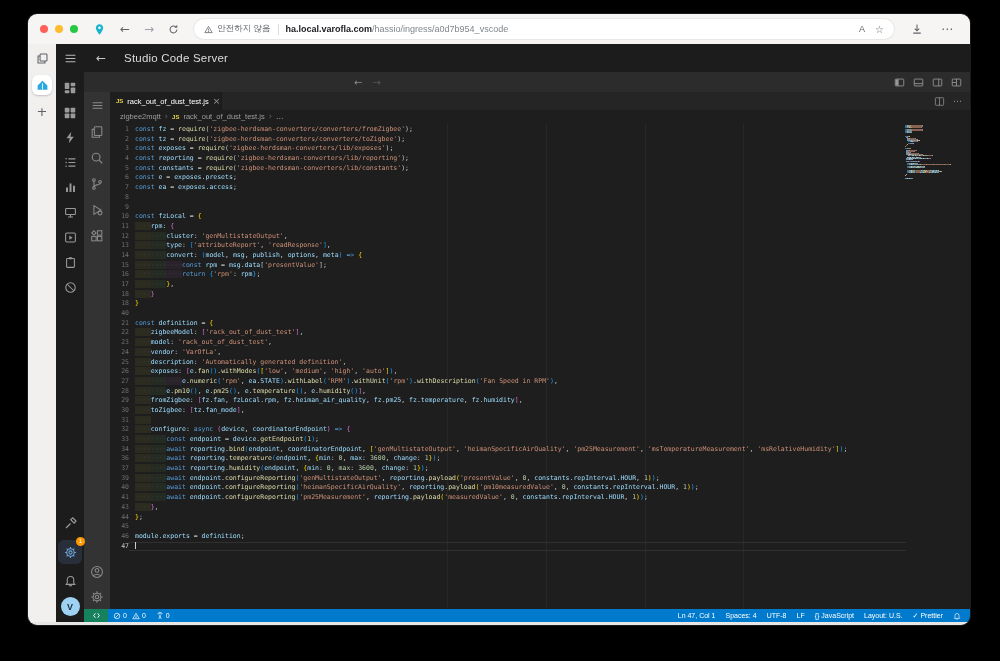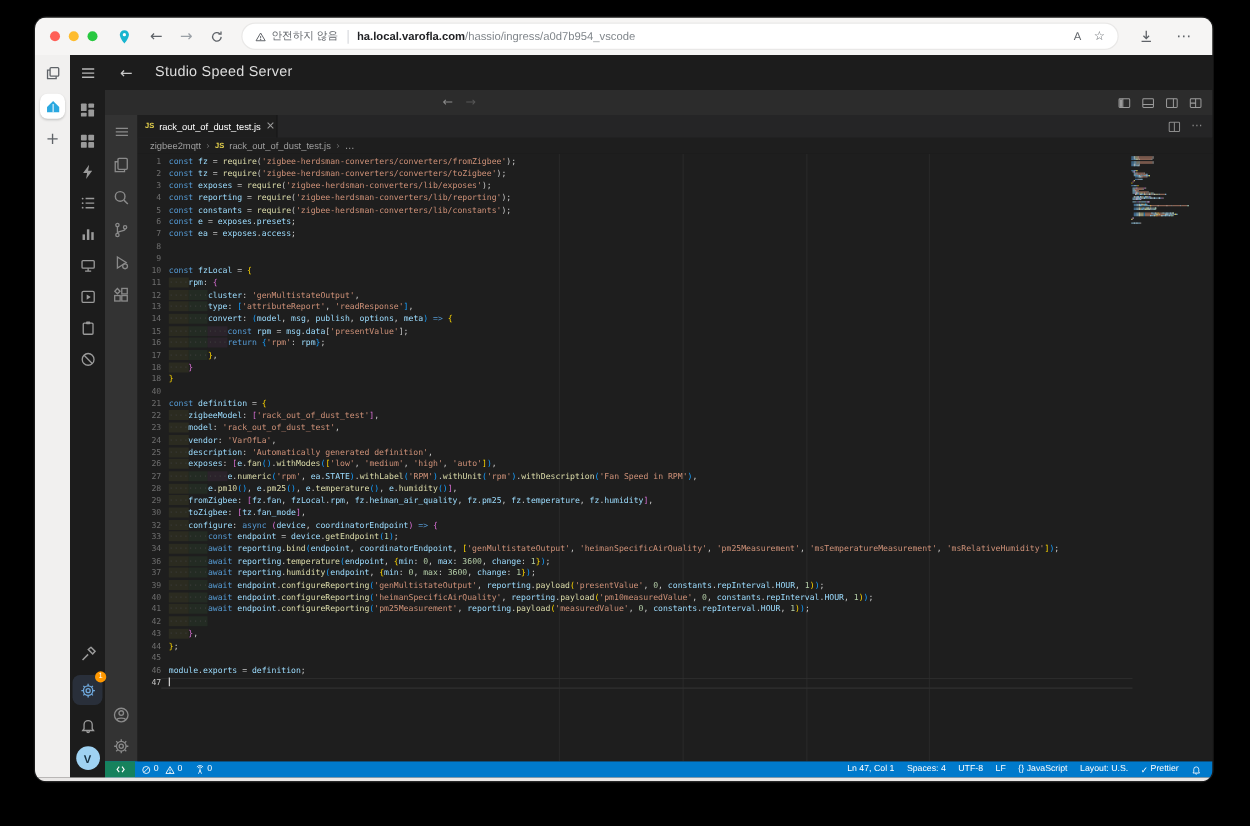--- a/index.html
+++ b/index.html
@@ -177,21 +177,21 @@
       </div>
 
       <div class="page">
         <div class="ha-header">
           <span class="menu">
             <svg width="13" height="13" viewBox="0 0 16 16" fill="none" stroke="#b8b8b8" stroke-width="1.4">
                 <path d="M2 4h12M2 8h12M2 12h12"></path>
               </svg>
           </span>
           <span class="ha-back uni">←</span>
-          <span class="ha-title">Studio Speed Server</span>
+          <span class="ha-title">Studio Code Server</span>
         </div>
 
         <div class="ha-body">
 
           <div class="ha-sidebar">
             <span class="ha-ic">
               <svg width="14" height="14" viewBox="0 0 16 16" fill="#9a9a9a">
                   <rect x="2" y="2" width="5.2" height="7" rx=".8"></rect>
                   <rect x="8.8" y="2" width="5.2" height="4" rx=".8"></rect>
                   <rect x="8.8" y="7.5" width="5.2" height="6.5" rx=".8"></rect>
@@ -423,29 +423,29 @@
                       <div class="cl"><span class="ln">21</span><span class="lc"><span style="color: rgb(86, 156, 214);">const </span><span style="color: rgb(156, 220, 254);">definition </span><span style="color: rgb(197, 197, 197);">= </span><span style="color: rgb(255, 215, 0);">{</span></span></div>
                       <div class="cl"><span class="ln">22</span><span class="lc"><span class="ws" style="background: rgba(255, 255, 64, 0.06);">····</span><span style="color: rgb(156, 220, 254);">zigbeeModel</span><span style="color: rgb(197, 197, 197);">: </span><span style="color: rgb(218, 112, 214);">[</span><span style="color: rgb(206, 145, 120);">'rack_out_of_dust_test'</span><span style="color: rgb(218, 112, 214);">]</span><span style="color: rgb(197, 197, 197);">,</span></span></div>
                       <div class="cl"><span class="ln">23</span><span class="lc"><span class="ws" style="background: rgba(255, 255, 64, 0.06);">····</span><span style="color: rgb(156, 220, 254);">model</span><span style="color: rgb(197, 197, 197);">: </span><span style="color: rgb(206, 145, 120);">'rack_out_of_dust_test'</span><span style="color: rgb(197, 197, 197);">,</span></span></div>
                       <div class="cl"><span class="ln">24</span><span class="lc"><span class="ws" style="background: rgba(255, 255, 64, 0.06);">····</span><span style="color: rgb(156, 220, 254);">vendor</span><span style="color: rgb(197, 197, 197);">: </span><span style="color: rgb(206, 145, 120);">'VarOfLa'</span><span style="color: rgb(197, 197, 197);">,</span></span></div>
                       <div class="cl"><span class="ln">25</span><span class="lc"><span class="ws" style="background: rgba(255, 255, 64, 0.06);">····</span><span style="color: rgb(156, 220, 254);">description</span><span style="color: rgb(197, 197, 197);">: </span><span style="color: rgb(206, 145, 120);">'Automatically generated definition'</span><span style="color: rgb(197, 197, 197);">,</span></span></div>
                       <div class="cl"><span class="ln">26</span><span class="lc"><span class="ws" style="background: rgba(255, 255, 64, 0.06);">····</span><span style="color: rgb(156, 220, 254);">exposes</span><span style="color: rgb(197, 197, 197);">: </span><span style="color: rgb(218, 112, 214);">[</span><span style="color: rgb(156, 220, 254);">e</span><span style="color: rgb(197, 197, 197);">.</span><span style="color: rgb(220, 220, 170);">fan</span><span style="color: rgb(23, 159, 255);">()</span><span style="color: rgb(197, 197, 197);">.</span><span style="color: rgb(220, 220, 170);">withModes</span><span style="color: rgb(23, 159, 255);">(</span><span style="color: rgb(255, 215, 0);">[</span><span style="color: rgb(206, 145, 120);">'low'</span><span style="color: rgb(197, 197, 197);">, </span><span style="color: rgb(206, 145, 120);">'medium'</span><span style="color: rgb(197, 197, 197);">, </span><span style="color: rgb(206, 145, 120);">'high'</span><span style="color: rgb(197, 197, 197);">, </span><span style="color: rgb(206, 145, 120);">'auto'</span><span style="color: rgb(255, 215, 0);">]</span><span style="color: rgb(23, 159, 255);">)</span><span style="color: rgb(197, 197, 197);">,</span></span></div>
                       <div class="cl"><span class="ln">27</span><span class="lc"><span class="ws" style="background: rgba(255, 255, 64, 0.06);">····</span><span class="ws" style="background: rgba(127, 255, 127, 0.06);">····</span><span class="ws" style="background: rgba(255, 127, 255, 0.06);">····</span><span style="color: rgb(156, 220, 254);">e</span><span style="color: rgb(197, 197, 197);">.</span><span style="color: rgb(220, 220, 170);">numeric</span><span style="color: rgb(23, 159, 255);">(</span><span style="color: rgb(206, 145, 120);">'rpm'</span><span style="color: rgb(197, 197, 197);">, </span><span style="color: rgb(156, 220, 254);">ea</span><span style="color: rgb(197, 197, 197);">.</span><span style="color: rgb(156, 220, 254);">STATE</span><span style="color: rgb(23, 159, 255);">)</span><span style="color: rgb(197, 197, 197);">.</span><span style="color: rgb(220, 220, 170);">withLabel</span><span style="color: rgb(23, 159, 255);">(</span><span style="color: rgb(206, 145, 120);">'RPM'</span><span style="color: rgb(23, 159, 255);">)</span><span style="color: rgb(197, 197, 197);">.</span><span style="color: rgb(220, 220, 170);">withUnit</span><span style="color: rgb(23, 159, 255);">(</span><span style="color: rgb(206, 145, 120);">'rpm'</span><span style="color: rgb(23, 159, 255);">)</span><span style="color: rgb(197, 197, 197);">.</span><span style="color: rgb(220, 220, 170);">withDescription</span><span style="color: rgb(23, 159, 255);">(</span><span style="color: rgb(206, 145, 120);">'Fan Speed in RPM'</span><span style="color: rgb(23, 159, 255);">)</span><span style="color: rgb(197, 197, 197);">,</span></span></div>
                       <div class="cl"><span class="ln">28</span><span class="lc"><span class="ws" style="background: rgba(255, 255, 64, 0.06);">····</span><span class="ws" style="background: rgba(127, 255, 127, 0.06);">····</span><span style="color: rgb(156, 220, 254);">e</span><span style="color: rgb(197, 197, 197);">.</span><span style="color: rgb(220, 220, 170);">pm10</span><span style="color: rgb(23, 159, 255);">()</span><span style="color: rgb(197, 197, 197);">, </span><span style="color: rgb(156, 220, 254);">e</span><span style="color: rgb(197, 197, 197);">.</span><span style="color: rgb(220, 220, 170);">pm25</span><span style="color: rgb(23, 159, 255);">()</span><span style="color: rgb(197, 197, 197);">, </span><span style="color: rgb(156, 220, 254);">e</span><span style="color: rgb(197, 197, 197);">.</span><span style="color: rgb(220, 220, 170);">temperature</span><span style="color: rgb(23, 159, 255);">()</span><span style="color: rgb(197, 197, 197);">, </span><span style="color: rgb(156, 220, 254);">e</span><span style="color: rgb(197, 197, 197);">.</span><span style="color: rgb(220, 220, 170);">humidity</span><span style="color: rgb(23, 159, 255);">()</span><span style="color: rgb(218, 112, 214);">]</span><span style="color: rgb(197, 197, 197);">,</span></span></div>
                       <div class="cl"><span class="ln">29</span><span class="lc"><span class="ws" style="background: rgba(255, 255, 64, 0.06);">····</span><span style="color: rgb(156, 220, 254);">fromZigbee</span><span style="color: rgb(197, 197, 197);">: </span><span style="color: rgb(218, 112, 214);">[</span><span style="color: rgb(156, 220, 254);">fz</span><span style="color: rgb(197, 197, 197);">.</span><span style="color: rgb(156, 220, 254);">fan</span><span style="color: rgb(197, 197, 197);">, </span><span style="color: rgb(156, 220, 254);">fzLocal</span><span style="color: rgb(197, 197, 197);">.</span><span style="color: rgb(156, 220, 254);">rpm</span><span style="color: rgb(197, 197, 197);">, </span><span style="color: rgb(156, 220, 254);">fz</span><span style="color: rgb(197, 197, 197);">.</span><span style="color: rgb(156, 220, 254);">heiman_air_quality</span><span style="color: rgb(197, 197, 197);">, </span><span style="color: rgb(156, 220, 254);">fz</span><span style="color: rgb(197, 197, 197);">.</span><span style="color: rgb(156, 220, 254);">pm25</span><span style="color: rgb(197, 197, 197);">, </span><span style="color: rgb(156, 220, 254);">fz</span><span style="color: rgb(197, 197, 197);">.</span><span style="color: rgb(156, 220, 254);">temperature</span><span style="color: rgb(197, 197, 197);">, </span><span style="color: rgb(156, 220, 254);">fz</span><span style="color: rgb(197, 197, 197);">.</span><span style="color: rgb(156, 220, 254);">humidity</span><span style="color: rgb(218, 112, 214);">]</span><span style="color: rgb(197, 197, 197);">,</span></span></div>
                       <div class="cl"><span class="ln">30</span><span class="lc"><span class="ws" style="background: rgba(255, 255, 64, 0.06);">····</span><span style="color: rgb(156, 220, 254);">toZigbee</span><span style="color: rgb(197, 197, 197);">: </span><span style="color: rgb(218, 112, 214);">[</span><span style="color: rgb(156, 220, 254);">tz</span><span style="color: rgb(197, 197, 197);">.</span><span style="color: rgb(156, 220, 254);">fan_mode</span><span style="color: rgb(218, 112, 214);">]</span><span style="color: rgb(197, 197, 197);">,</span></span></div>
+                      <div class="cl"><span class="ln">31</span><span class="lc"><span class="ws" style="background: rgba(255, 255, 64, 0.06);">····</span></span></div>
                       <div class="cl"><span class="ln">32</span><span class="lc"><span class="ws" style="background: rgba(255, 255, 64, 0.06);">····</span><span style="color: rgb(156, 220, 254);">configure</span><span style="color: rgb(197, 197, 197);">: </span><span style="color: rgb(86, 156, 214);">async </span><span style="color: rgb(218, 112, 214);">(</span><span style="color: rgb(156, 220, 254);">device</span><span style="color: rgb(197, 197, 197);">, </span><span style="color: rgb(156, 220, 254);">coordinatorEndpoint</span><span style="color: rgb(218, 112, 214);">)</span><span style="color: rgb(197, 197, 197);"> </span><span style="color: rgb(86, 156, 214);">=&gt;</span><span style="color: rgb(197, 197, 197);"> </span><span style="color: rgb(218, 112, 214);">{</span></span></div>
                       <div class="cl"><span class="ln">33</span><span class="lc"><span class="ws" style="background: rgba(255, 255, 64, 0.06);">····</span><span class="ws" style="background: rgba(127, 255, 127, 0.06);">····</span><span style="color: rgb(86, 156, 214);">const </span><span style="color: rgb(156, 220, 254);">endpoint </span><span style="color: rgb(197, 197, 197);">= </span><span style="color: rgb(156, 220, 254);">device</span><span style="color: rgb(197, 197, 197);">.</span><span style="color: rgb(220, 220, 170);">getEndpoint</span><span style="color: rgb(23, 159, 255);">(</span><span style="color: rgb(181, 206, 168);">1</span><span style="color: rgb(23, 159, 255);">)</span><span style="color: rgb(197, 197, 197);">;</span></span></div>
                       <div class="cl"><span class="ln">34</span><span class="lc"><span class="ws" style="background: rgba(255, 255, 64, 0.06);">····</span><span class="ws" style="background: rgba(127, 255, 127, 0.06);">····</span><span style="color: rgb(86, 156, 214);">await </span><span style="color: rgb(156, 220, 254);">reporting</span><span style="color: rgb(197, 197, 197);">.</span><span style="color: rgb(220, 220, 170);">bind</span><span style="color: rgb(23, 159, 255);">(</span><span style="color: rgb(156, 220, 254);">endpoint</span><span style="color: rgb(197, 197, 197);">, </span><span style="color: rgb(156, 220, 254);">coordinatorEndpoint</span><span style="color: rgb(197, 197, 197);">, </span><span style="color: rgb(255, 215, 0);">[</span><span style="color: rgb(206, 145, 120);">'genMultistateOutput'</span><span style="color: rgb(197, 197, 197);">, </span><span style="color: rgb(206, 145, 120);">'heimanSpecificAirQuality'</span><span style="color: rgb(197, 197, 197);">, </span><span style="color: rgb(206, 145, 120);">'pm25Measurement'</span><span style="color: rgb(197, 197, 197);">, </span><span style="color: rgb(206, 145, 120);">'msTemperatureMeasurement'</span><span style="color: rgb(197, 197, 197);">, </span><span style="color: rgb(206, 145, 120);">'msRelativeHumidity'</span><span style="color: rgb(255, 215, 0);">]</span><span style="color: rgb(23, 159, 255);">)</span><span style="color: rgb(197, 197, 197);">;</span></span></div>
                       <div class="cl"><span class="ln">36</span><span class="lc"><span class="ws" style="background: rgba(255, 255, 64, 0.06);">····</span><span class="ws" style="background: rgba(127, 255, 127, 0.06);">····</span><span style="color: rgb(86, 156, 214);">await </span><span style="color: rgb(156, 220, 254);">reporting</span><span style="color: rgb(197, 197, 197);">.</span><span style="color: rgb(220, 220, 170);">temperature</span><span style="color: rgb(23, 159, 255);">(</span><span style="color: rgb(156, 220, 254);">endpoint</span><span style="color: rgb(197, 197, 197);">, </span><span style="color: rgb(255, 215, 0);">{</span><span style="color: rgb(156, 220, 254);">min</span><span style="color: rgb(197, 197, 197);">: </span><span style="color: rgb(181, 206, 168);">0</span><span style="color: rgb(197, 197, 197);">, </span><span style="color: rgb(156, 220, 254);">max</span><span style="color: rgb(197, 197, 197);">: </span><span style="color: rgb(181, 206, 168);">3600</span><span style="color: rgb(197, 197, 197);">, </span><span style="color: rgb(156, 220, 254);">change</span><span style="color: rgb(197, 197, 197);">: </span><span style="color: rgb(181, 206, 168);">1</span><span style="color: rgb(255, 215, 0);">}</span><span style="color: rgb(23, 159, 255);">)</span><span style="color: rgb(197, 197, 197);">;</span></span></div>
                       <div class="cl"><span class="ln">37</span><span class="lc"><span class="ws" style="background: rgba(255, 255, 64, 0.06);">····</span><span class="ws" style="background: rgba(127, 255, 127, 0.06);">····</span><span style="color: rgb(86, 156, 214);">await </span><span style="color: rgb(156, 220, 254);">reporting</span><span style="color: rgb(197, 197, 197);">.</span><span style="color: rgb(220, 220, 170);">humidity</span><span style="color: rgb(23, 159, 255);">(</span><span style="color: rgb(156, 220, 254);">endpoint</span><span style="color: rgb(197, 197, 197);">, </span><span style="color: rgb(255, 215, 0);">{</span><span style="color: rgb(156, 220, 254);">min</span><span style="color: rgb(197, 197, 197);">: </span><span style="color: rgb(181, 206, 168);">0</span><span style="color: rgb(197, 197, 197);">, </span><span style="color: rgb(181, 206, 168);">max</span><span style="color: rgb(197, 197, 197);">: </span><span style="color: rgb(181, 206, 168);">3600</span><span style="color: rgb(197, 197, 197);">, </span><span style="color: rgb(156, 220, 254);">change</span><span style="color: rgb(197, 197, 197);">: </span><span style="color: rgb(181, 206, 168);">1</span><span style="color: rgb(255, 215, 0);">}</span><span style="color: rgb(23, 159, 255);">)</span><span style="color: rgb(197, 197, 197);">;</span></span></div>
                       <div class="cl"><span class="ln">39</span><span class="lc"><span class="ws" style="background: rgba(255, 255, 64, 0.06);">····</span><span class="ws" style="background: rgba(127, 255, 127, 0.06);">····</span><span style="color: rgb(86, 156, 214);">await </span><span style="color: rgb(156, 220, 254);">endpoint</span><span style="color: rgb(197, 197, 197);">.</span><span style="color: rgb(220, 220, 170);">configureReporting</span><span style="color: rgb(23, 159, 255);">(</span><span style="color: rgb(206, 145, 120);">'genMultistateOutput'</span><span style="color: rgb(197, 197, 197);">, </span><span style="color: rgb(156, 220, 254);">reporting</span><span style="color: rgb(197, 197, 197);">.</span><span style="color: rgb(220, 220, 170);">payload</span><span style="color: rgb(255, 215, 0);">(</span><span style="color: rgb(206, 145, 120);">'presentValue'</span><span style="color: rgb(197, 197, 197);">, </span><span style="color: rgb(181, 206, 168);">0</span><span style="color: rgb(197, 197, 197);">, </span><span style="color: rgb(156, 220, 254);">constants</span><span style="color: rgb(197, 197, 197);">.</span><span style="color: rgb(156, 220, 254);">repInterval</span><span style="color: rgb(197, 197, 197);">.</span><span style="color: rgb(156, 220, 254);">HOUR</span><span style="color: rgb(197, 197, 197);">, </span><span style="color: rgb(181, 206, 168);">1</span><span style="color: rgb(255, 215, 0);">)</span><span style="color: rgb(23, 159, 255);">)</span><span style="color: rgb(197, 197, 197);">;</span></span></div>
                       <div class="cl"><span class="ln">40</span><span class="lc"><span class="ws" style="background: rgba(255, 255, 64, 0.06);">····</span><span class="ws" style="background: rgba(127, 255, 127, 0.06);">····</span><span style="color: rgb(86, 156, 214);">await </span><span style="color: rgb(156, 220, 254);">endpoint</span><span style="color: rgb(197, 197, 197);">.</span><span style="color: rgb(220, 220, 170);">configureReporting</span><span style="color: rgb(23, 159, 255);">(</span><span style="color: rgb(206, 145, 120);">'heimanSpecificAirQuality'</span><span style="color: rgb(197, 197, 197);">, </span><span style="color: rgb(156, 220, 254);">reporting</span><span style="color: rgb(197, 197, 197);">.</span><span style="color: rgb(220, 220, 170);">payload</span><span style="color: rgb(255, 215, 0);">(</span><span style="color: rgb(206, 145, 120);">'pm10measuredValue'</span><span style="color: rgb(197, 197, 197);">, </span><span style="color: rgb(181, 206, 168);">0</span><span style="color: rgb(197, 197, 197);">, </span><span style="color: rgb(156, 220, 254);">constants</span><span style="color: rgb(197, 197, 197);">.</span><span style="color: rgb(156, 220, 254);">repInterval</span><span style="color: rgb(197, 197, 197);">.</span><span style="color: rgb(156, 220, 254);">HOUR</span><span style="color: rgb(197, 197, 197);">, </span><span style="color: rgb(181, 206, 168);">1</span><span style="color: rgb(255, 215, 0);">)</span><span style="color: rgb(23, 159, 255);">)</span><span style="color: rgb(197, 197, 197);">;</span></span></div>
                       <div class="cl"><span class="ln">41</span><span class="lc"><span class="ws" style="background: rgba(255, 255, 64, 0.06);">····</span><span class="ws" style="background: rgba(127, 255, 127, 0.06);">····</span><span style="color: rgb(86, 156, 214);">await </span><span style="color: rgb(156, 220, 254);">endpoint</span><span style="color: rgb(197, 197, 197);">.</span><span style="color: rgb(220, 220, 170);">configureReporting</span><span style="color: rgb(23, 159, 255);">(</span><span style="color: rgb(206, 145, 120);">'pm25Measurement'</span><span style="color: rgb(197, 197, 197);">, </span><span style="color: rgb(156, 220, 254);">reporting</span><span style="color: rgb(197, 197, 197);">.</span><span style="color: rgb(220, 220, 170);">payload</span><span style="color: rgb(255, 215, 0);">(</span><span style="color: rgb(206, 145, 120);">'measuredValue'</span><span style="color: rgb(197, 197, 197);">, </span><span style="color: rgb(181, 206, 168);">0</span><span style="color: rgb(197, 197, 197);">, </span><span style="color: rgb(156, 220, 254);">constants</span><span style="color: rgb(197, 197, 197);">.</span><span style="color: rgb(156, 220, 254);">repInterval</span><span style="color: rgb(197, 197, 197);">.</span><span style="color: rgb(156, 220, 254);">HOUR</span><span style="color: rgb(197, 197, 197);">, </span><span style="color: rgb(181, 206, 168);">1</span><span style="color: rgb(255, 215, 0);">)</span><span style="color: rgb(23, 159, 255);">)</span><span style="color: rgb(197, 197, 197);">;</span></span></div>
-                      <div class="cl"><span class="ln">42</span><span class="lc"><span class="ws" style="background: rgba(255, 255, 64, 0.06);">····</span><span class="ws" style="background: rgba(127, 255, 127, 0.06);">····</span></span></div>
                       <div class="cl"><span class="ln">43</span><span class="lc"><span class="ws" style="background: rgba(255, 255, 64, 0.06);">····</span><span style="color: rgb(218, 112, 214);">}</span><span style="color: rgb(197, 197, 197);">,</span></span></div>
                       <div class="cl"><span class="ln">44</span><span class="lc"><span style="color: rgb(255, 215, 0);">}</span><span style="color: rgb(197, 197, 197);">;</span></span></div>
                       <div class="cl"><span class="ln">45</span><span class="lc"></span></div>
                       <div class="cl"><span class="ln">46</span><span class="lc"><span style="color: rgb(156, 220, 254);">module</span><span style="color: rgb(197, 197, 197);">.</span><span style="color: rgb(156, 220, 254);">exports </span><span style="color: rgb(197, 197, 197);">= </span><span style="color: rgb(156, 220, 254);">definition</span><span style="color: rgb(197, 197, 197);">;</span></span></div>
                       <div class="cl cur"><span class="ln">47</span><span class="lc"><span class="caret"></span></span></div>
                     </div>
                   <div class="minimap">
                       <div class="ml">
                         <span style="width: 1.5px; background: rgb(86, 156, 214);"></span>
                         <span style="width: 0.75px; background: rgb(156, 220, 254);"></span>

